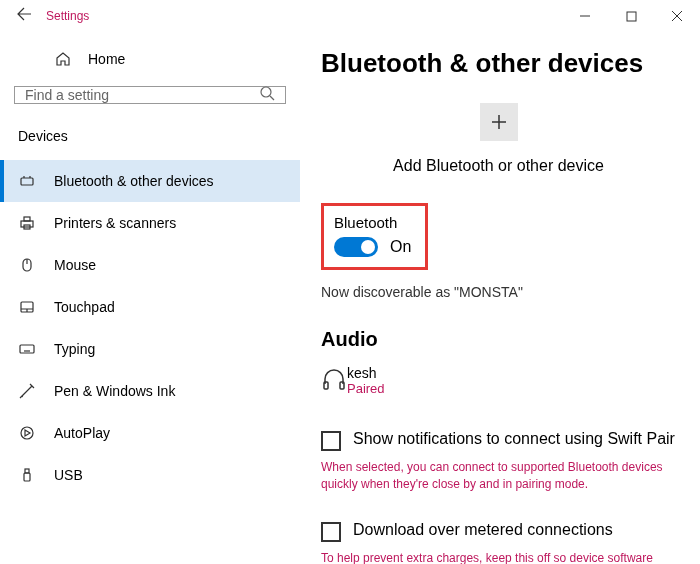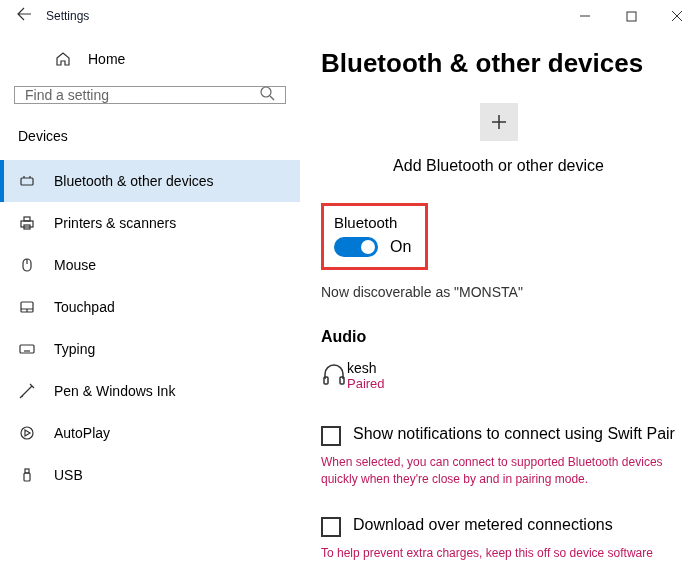--- a/index.html
+++ b/index.html
@@ -1,19 +1,19 @@
 <!DOCTYPE html>
 <html><head>
 <meta charset="utf-8">
 <style>
 * { box-sizing: border-box; margin: 0; padding: 0; font-family: "Segoe UI", Arial, sans-serif; }
 body { background: #fff; width: 700px; height: 564px; overflow: hidden; color: #000; }
 .titlebar { height: 32px; display: flex; align-items: center; padding-left: 16px; }
 .tb-left { display: flex; align-items: center; gap: 14px; }
-.tb-title { font-size: 12px; color: #0f172a; }
+.tb-title { font-size: 12px; color: #be185d; }
 .tb-controls { margin-left: auto; display: flex; }
 .tb-btn { width: 46px; height: 32px; display: flex; align-items: center; justify-content: center; }
 .tb-btn svg { stroke: #333; }
 .container { display: flex; height: calc(564px - 32px); }
 .sidebar { width: 300px; padding: 8px 0 0 0; }
 .home-row { display: flex; align-items: center; gap: 16px; padding: 10px 18px; font-size: 14px; margin-left: 36px; }
 .search-box { margin: 8px 14px 16px 14px; border: 1px solid #999; height: 18px; display: flex; align-items: center; padding: 0 10px; }
 .search-box input { border: none; outline: none; flex: 1; font-size: 14px; background: transparent; }
 .search-box input::placeholder { color: #666; }
 .section-title { font-size: 14px; font-weight: 400; padding: 8px 18px 16px 18px; }
@@ -25,21 +25,21 @@
 .content { flex: 1; padding: 16px 24px 0 20px; overflow: hidden; border-left: 1px solid transparent; }
 .content h1 { font-size: 26px; font-weight: 600; margin-bottom: 24px; }
 .add-row { display: flex; align-items: center; gap: 16px; margin-bottom: 28px; flex-direction: column; }
 .add-btn { width: 38px; height: 38px; background: #e6e6e6; display: flex; align-items: center; justify-content: center; }
 .highlight-box { border: 3px solid #e53935; padding: 8px 14px 10px 10px; display: inline-block; margin-bottom: 14px; }
 .bt-label { font-size: 15px; margin-bottom: 6px; }
 .toggle-row { display: flex; align-items: center; gap: 12px; }
 .toggle { width: 44px; height: 20px; border-radius: 10px; background: #0078d4; position: relative; }
 .toggle::after { content: ""; position: absolute; right: 3px; top: 3px; width: 14px; height: 14px; border-radius: 50%; background: #fff; }
 .discover { font-size: 14px; color: #333; margin-bottom: 28px; }
-.content h2 { font-size: 16px; font-weight: 600; margin-bottom: 14px; }
+.content h2 { font-size: 20px; font-weight: 600; margin-bottom: 14px; }
 .device-row { display: flex; align-items: center; gap: 0; margin-bottom: 34px; }
 .device-name { font-size: 14px; }
 .device-status { font-size: 13px; color: #be185d; }
 .check-row { display: flex; align-items: flex-start; gap: 12px; margin-bottom: 8px; }
 .checkbox { width: 20px; height: 20px; border: 2px solid #333; flex-shrink: 0; margin-top: 1px; }
 .helper-text { font-size: 12px; color: #be185d; line-height: 1.4; margin-bottom: 28px; padding-right: 6px; }
 .back-icon svg { stroke: #333; }
 </style>
 </head>
 <body>

